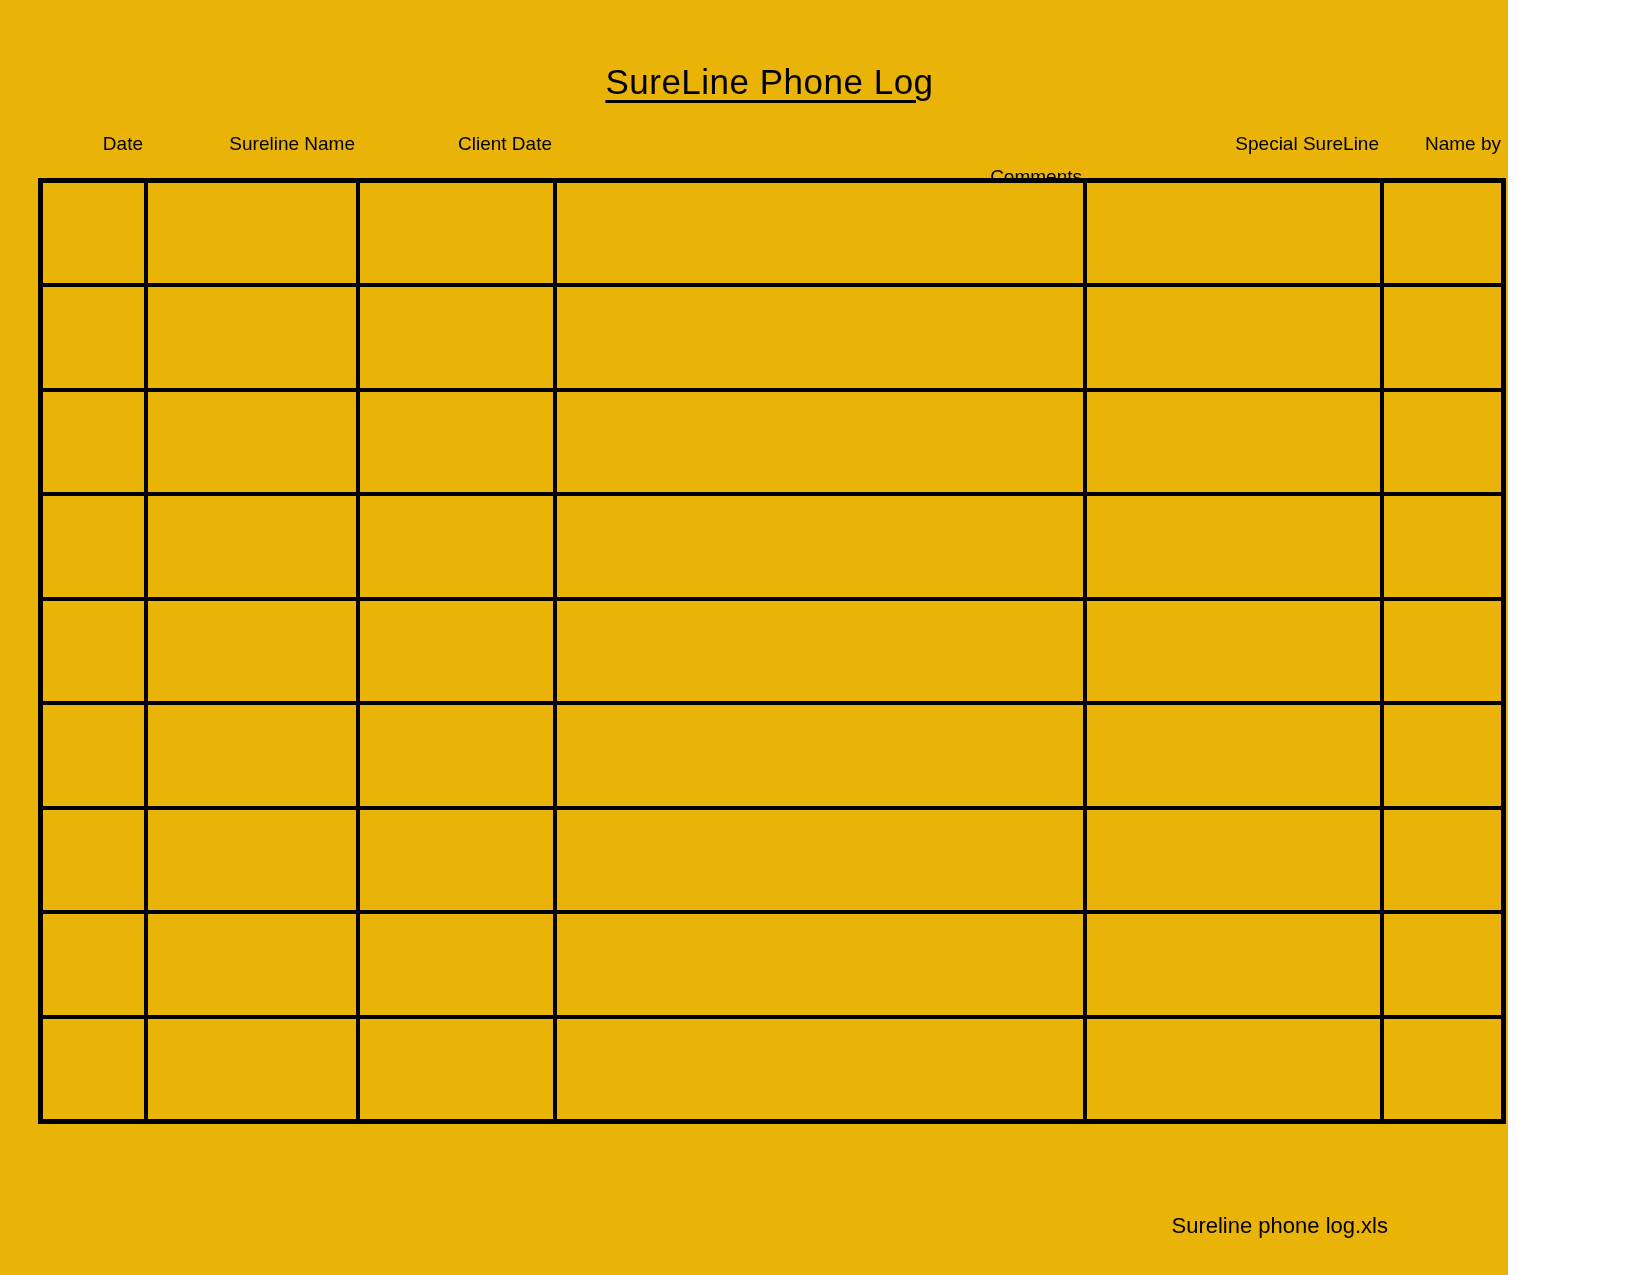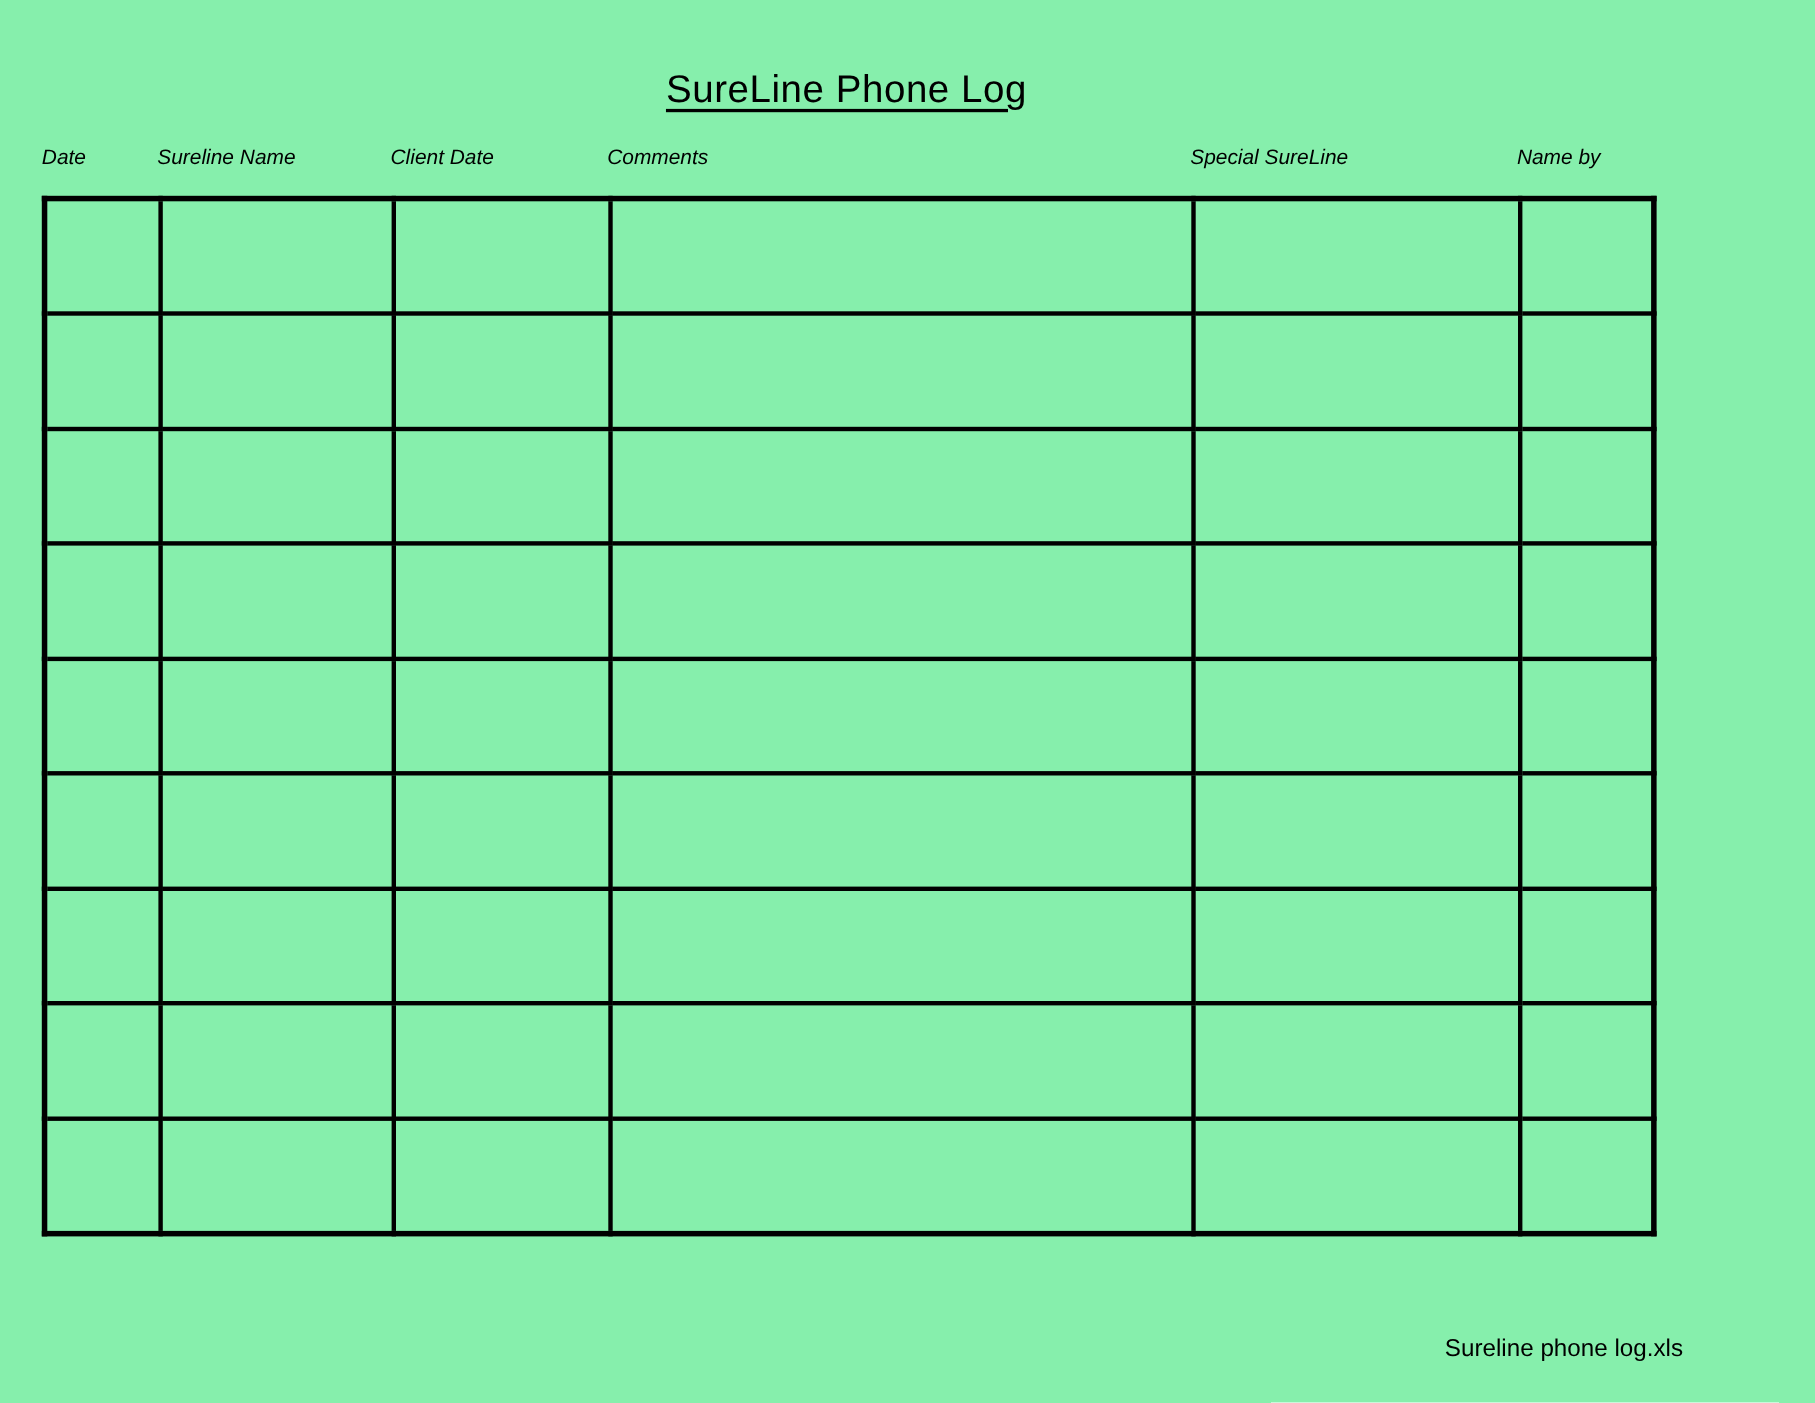--- a/index.html
+++ b/index.html
@@ -3,23 +3,23 @@
 <meta charset="utf-8">
 <style>
   * { margin: 0; padding: 0; box-sizing: border-box; }
   html, body {
     background: #ffffff;
     font-family: "Liberation Sans", "DejaVu Sans", sans-serif;
     color: #000000;
   }
   .page {
     position: relative;
-    width: 1650px;
+    width: 1508px;
     height: 1275px;
-    background: #86efac;
+    background: #eab308;
     overflow: hidden;
   }
   .page-title {
     position: absolute;
     top: 62px;
     left: 38px;
     width: 1463px;
     text-align: center;
     font-size: 35px;
     font-weight: 400;
@@ -29,29 +29,28 @@
     text-underline-offset: 6px;
   }
   .column-headers {
     position: absolute;
     top: 130px;
     left: 38px;
     width: 1463px;
     display: flex;
   }
   .column-headers .col-header {
-    font-style: italic;
     font-size: 19px;
-    text-align: left;
+    text-align: right;
     line-height: 28px;
   }
   .col-w0 { width: 105px; }
   .col-w1 { width: 212px; }
   .col-w2 { width: 197px; }
-  .col-w3 { width: 530px; }
+  .col-w3 { width: 530px; margin-top: 33px; }
   .col-w4 { width: 297px; }
   .col-w5 { width: 122px; }
   table.log-table {
     position: absolute;
     top: 178px;
     left: 38px;
     width: 1463px;
     border-collapse: collapse;
     table-layout: fixed;
     border: 5px solid #000000;

